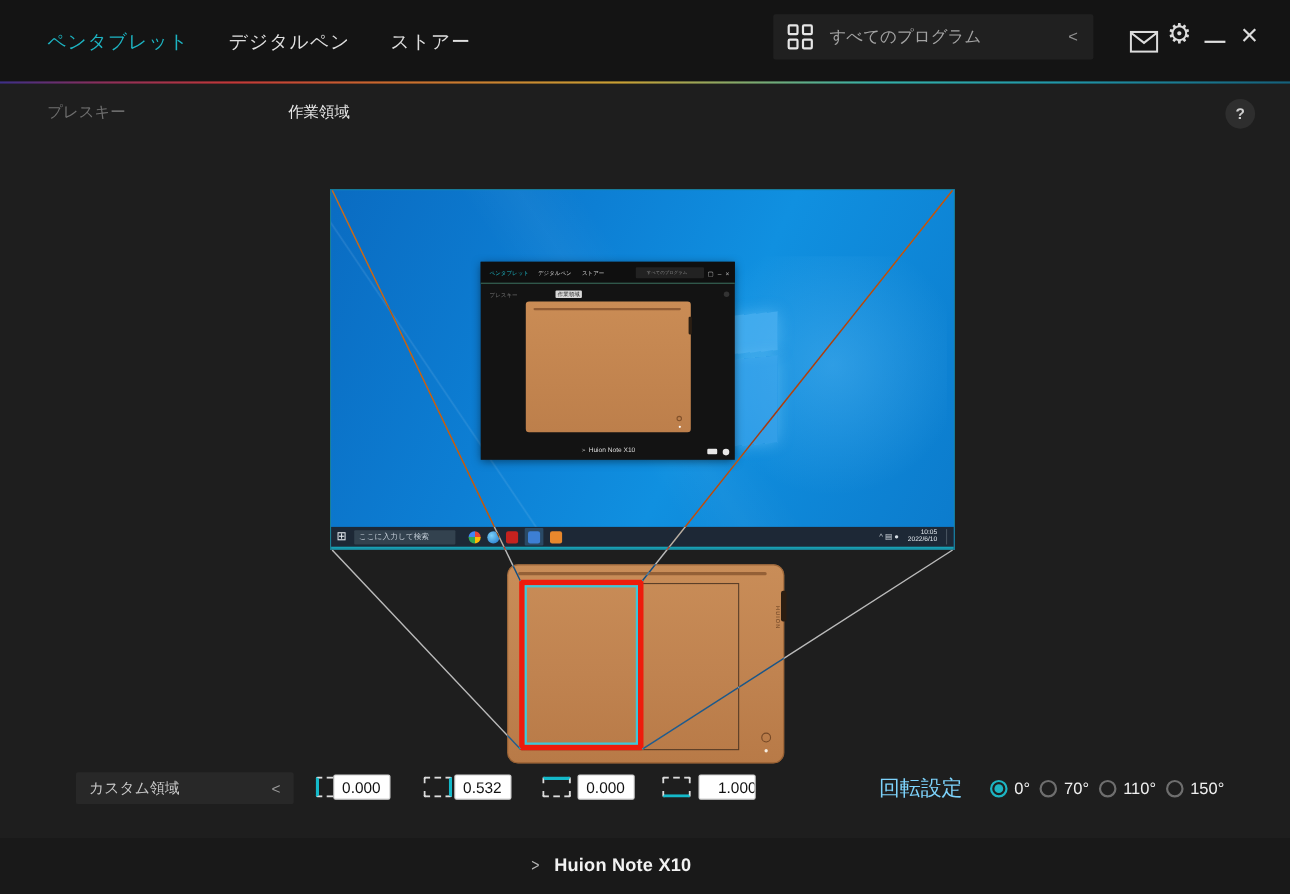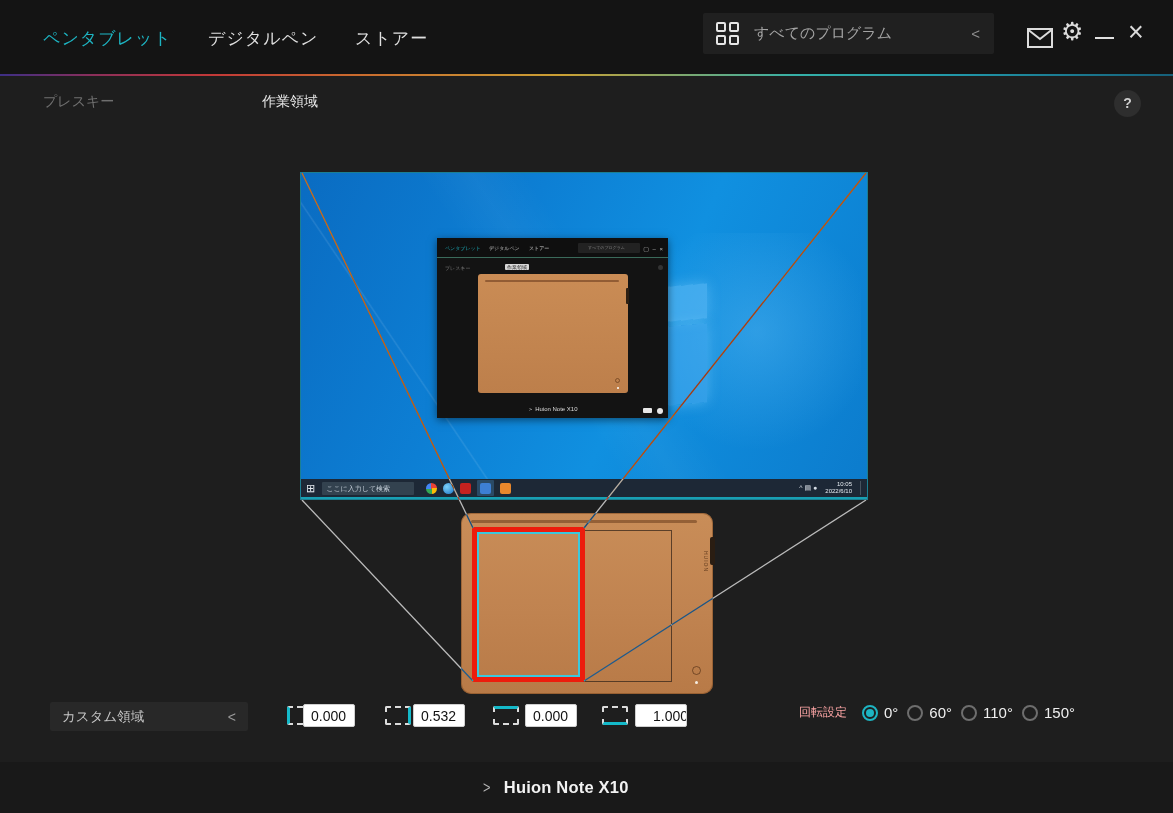--- a/index.html
+++ b/index.html
@@ -100,37 +100,37 @@
     border:1px solid rgba(80,45,20,.65); border-radius:50%; }
   .tablet-led { position:absolute; right:15px; bottom:10px; width:3px; height:3px; background:#f5ede2; border-radius:50%; }
   
   .sel-rect { position:absolute; left:472px; top:527px; width:113px; height:155px;
     border:5px solid #ed1c0c; border-radius:2px; }
   .sel-rect-inner { position:absolute; left:0; top:0; right:0; bottom:0; border:2px solid #3cc8dc; }
   
   .map-lines { position:absolute; left:0; top:0; width:1173px; height:813px;
     mix-blend-mode:difference; pointer-events:none; }
   
-  .area-dropdown { position:absolute; left:50px; top:702px; width:198px; height:29px;
+  .area-dropdown { position:absolute; left:69px; top:702px; width:198px; height:29px;
     background:#282828; border-radius:2px; display:flex; align-items:center; }
   .area-dropdown .lbl { margin-left:12px; font-size:13.5px; color:#c8c8c8; }
   .area-dropdown .chev { margin-left:auto; margin-right:12px; font-size:14px; color:#9a9a9a; }
   .coord-icon { position:absolute; top:706px; width:26px; height:19px; border:2px dashed #dcdcdc; border-radius:2px; }
   .edge-left   { border-left:3px solid #14b9c9; }
   .edge-right  { border-right:3px solid #14b9c9; }
   .edge-top    { border-top:3px solid #14b9c9; }
   .edge-bottom { border-bottom:3px solid #14b9c9; }
   .coord-input { position:absolute; top:704px; width:52px; height:23px; background:#fff; border:1px solid #cfcfcf;
     border-radius:2px; font-family:"Liberation Sans",sans-serif; font-size:14px; color:#111; padding-left:7px; }
   .ci1 { left:287px; } .cv1 { left:303px; }
   .ci2 { left:385px; } .cv2 { left:413px; }
   .ci3 { left:493px; } .cv3 { left:525px; }
   .ci4 { left:602px; } .cv4 { left:635px;padding-left:17px; }
   .rotation { position:absolute; left:799px; top:704px; display:flex; align-items:center; gap:9px; }
-  .rot-label { font-size:12px; color:#fca5a5; margin-right:6px; }
+  .rot-label { font-size:19px; color:#7dd3fc; margin-right:16px; }
   .radio { width:16px; height:16px; border-radius:50%; border:2px solid #6e6e6e; position:relative; }
   .radio.sel { border-color:#1db4c2; }
   .radio.sel::after { content:""; position:absolute; left:2px; top:2px; width:8px; height:8px; border-radius:50%; background:#1db4c2; }
   .rot-opt { display:flex; align-items:center; gap:6px; }
   .rot-opt span.txt { font-size:15px; color:#efefef; }
   
   .footer { position:absolute; left:0; top:762px; width:1173px; height:51px; background:#191919; }
   .device-row { position:absolute; left:0; top:0; width:100%; height:100%; display:flex;
     align-items:center; justify-content:center; padding-right:62px; gap:12px; }
   .device-chev { color:#b5b5b5; font-size:16px; transform:scaleX(.8); }
@@ -262,21 +262,21 @@
   <input class="coord-input cv4" value="1.000" style="">
 
   <div class="rotation">
     <span class="rot-label">回転設定</span>
     <span class="rot-opt">
       <span class="radio sel"></span>
       <span class="txt">0°</span>
     </span>
     <span class="rot-opt">
       <span class="radio"></span>
-      <span class="txt">60°</span>
+      <span class="txt">70°</span>
     </span>
     <span class="rot-opt">
       <span class="radio"></span>
       <span class="txt">110°</span>
     </span>
     <span class="rot-opt">
       <span class="radio"></span>
       <span class="txt">150°</span>
     </span>
   </div>

